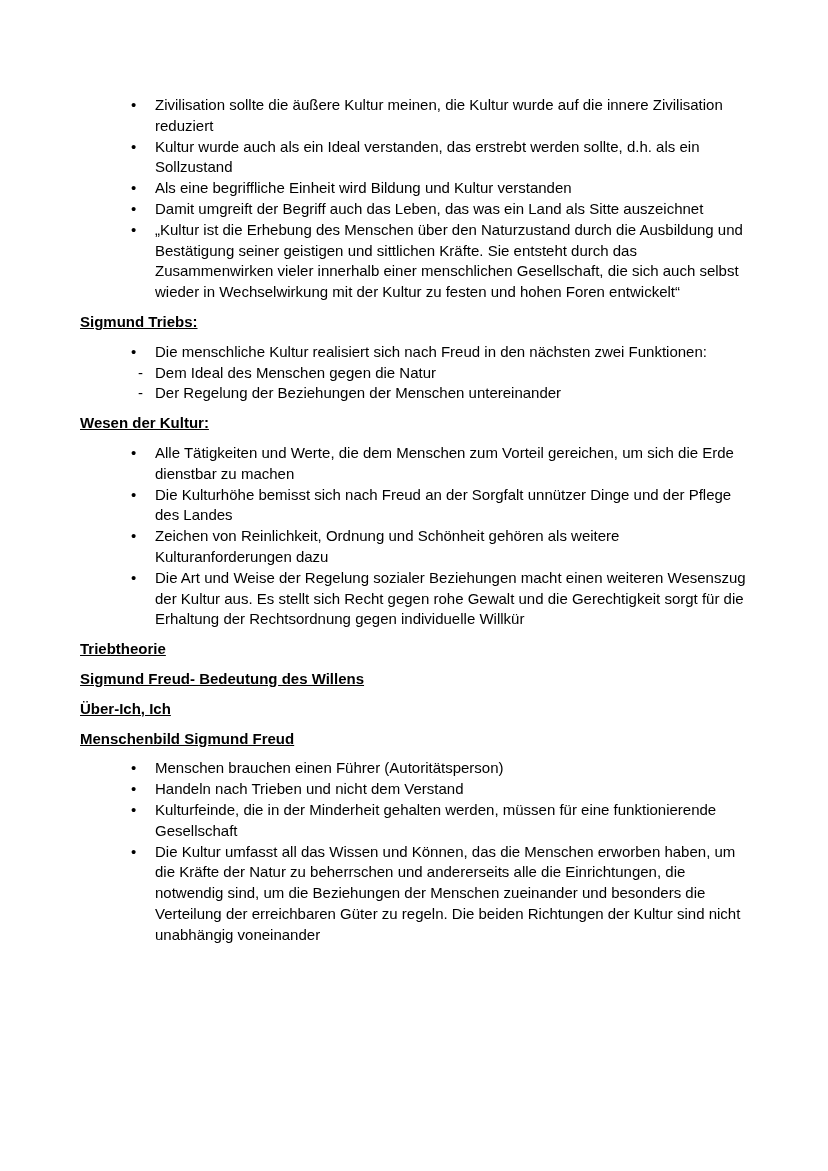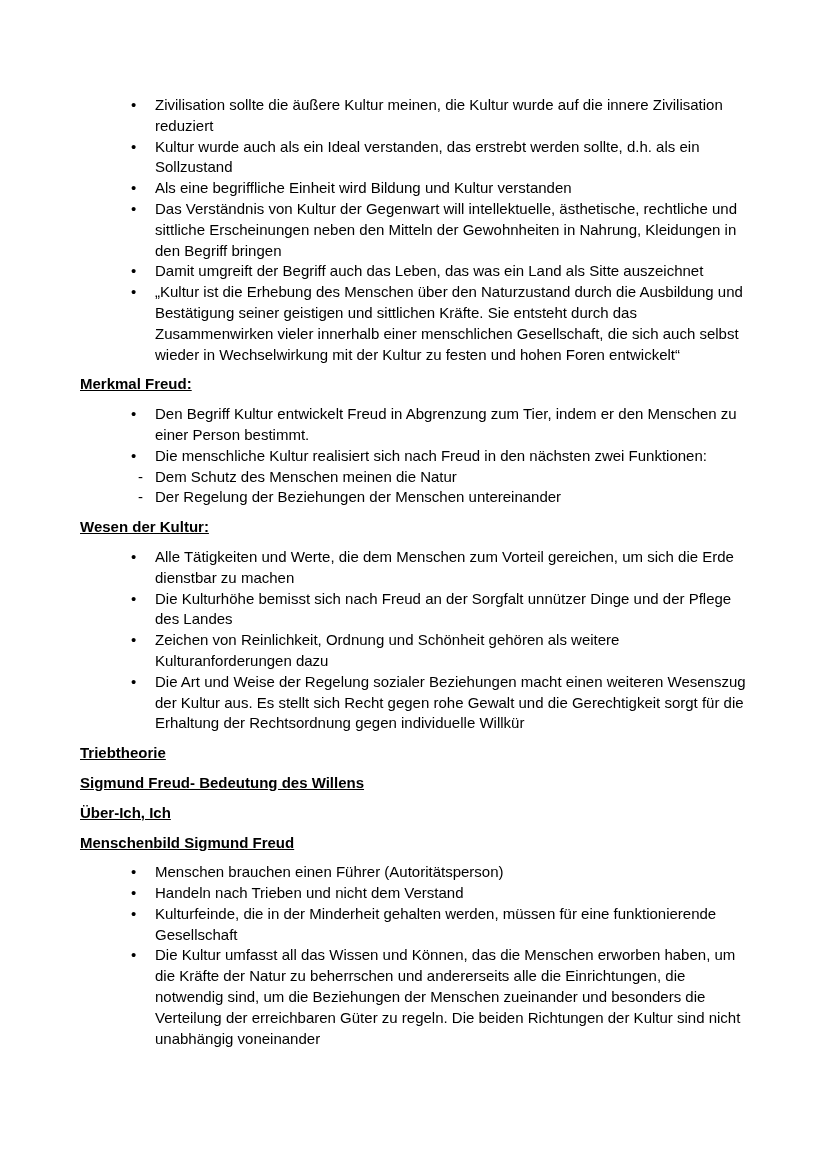--- a/index.html
+++ b/index.html
@@ -47,29 +47,27 @@
   }
 </style>
 </head>
 <body>
 
 <div class="page">
     <ul class="bullets">
       <li><span>Zivilisation sollte die äußere Kultur meinen, die Kultur wurde auf die innere Zivilisation reduziert</span></li>
       <li><span>Kultur wurde auch als ein Ideal verstanden, das erstrebt werden sollte, d.h. als ein Sollzustand</span></li>
       <li><span>Als eine begriffliche Einheit wird Bildung und Kultur verstanden</span></li>
-      <li><span>Das Verständnis von Kultur der Gegenwart will intellektuelle, ästhetische, rechtliche und sittliche Erscheinungen neben den Mitteln der Gewohnheiten in Nahrung, Kleidungen in den Begriff bringen</span></li>
       <li><span>Damit umgreift der Begriff auch das Leben, das was ein Land als Sitte auszeichnet</span></li>
       <li><span>„Kultur ist die Erhebung des Menschen über den Naturzustand durch die Ausbildung und Bestätigung seiner geistigen und sittlichen Kräfte. Sie entsteht durch das Zusammenwirken vieler innerhalb einer menschlichen Gesellschaft, die sich auch selbst wieder in Wechselwirkung mit der Kultur zu festen und hohen Foren entwickelt“</span></li>
     </ul>
-    <p class="heading">Merkmal Freud:</p>
+    <p class="heading">Sigmund Triebs:</p>
     <ul class="bullets">
-      <li><span>Den Begriff Kultur entwickelt Freud in Abgrenzung zum Tier, indem er den Menschen zu einer Person bestimmt.</span></li>
       <li><span>Die menschliche Kultur realisiert sich nach Freud in den nächsten zwei Funktionen:</span><ul class="dashes">
-          <li>Dem Schutz des Menschen meinen die Natur</li>
+          <li>Dem Ideal des Menschen gegen die Natur</li>
           <li>Der Regelung der Beziehungen der Menschen untereinander</li>
         </ul></li>
     </ul>
     <p class="heading">Wesen der Kultur:</p>
     <ul class="bullets">
       <li><span>Alle Tätigkeiten und Werte, die dem Menschen zum Vorteil gereichen, um sich die Erde dienstbar zu machen</span></li>
       <li><span>Die Kulturhöhe bemisst sich nach Freud an der Sorgfalt unnützer Dinge und der Pflege des Landes</span></li>
       <li><span>Zeichen von Reinlichkeit, Ordnung und Schönheit gehören als weitere Kulturanforderungen dazu</span></li>
       <li><span>Die Art und Weise der Regelung sozialer Beziehungen macht einen weiteren Wesenszug der Kultur aus. Es stellt sich Recht gegen rohe Gewalt und die Gerechtigkeit sorgt für die Erhaltung der Rechtsordnung gegen individuelle Willkür</span></li>
     </ul>

